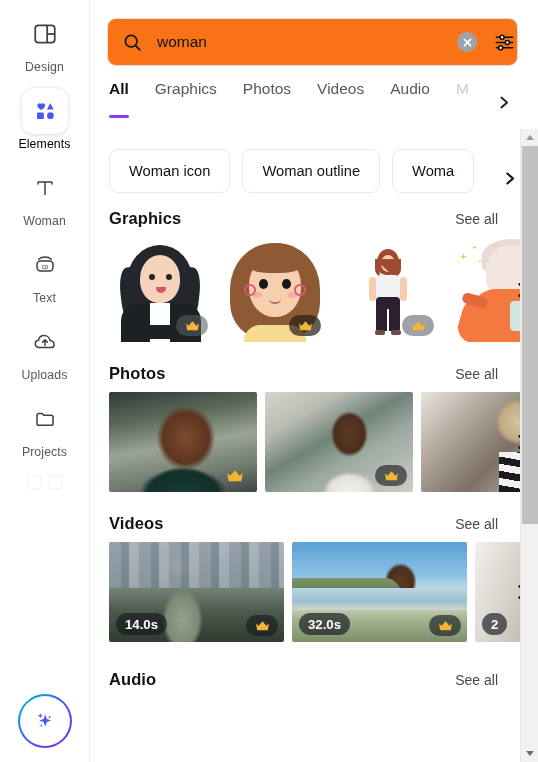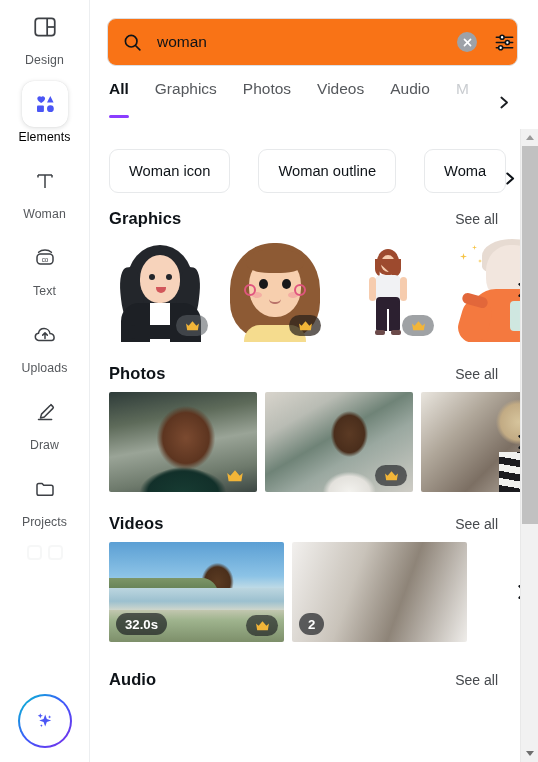--- a/index.html
+++ b/index.html
@@ -17,21 +17,21 @@
   }
 
   
   .sidebar {
     width: 90px; height: 762px;
     background: #ffffff;
     border-right: 1px solid #eceef0;
     display: flex;
     flex-direction: column;
     align-items: center;
-    padding-top: 4px;
+    padding-top: 11px;
     flex: 0 0 90px;
     position: relative;
   }
   .nav-item {
     width: 74px;
     display: flex;
     flex-direction: column;
     align-items: center;
     margin-bottom: 14px;
     cursor: pointer;
@@ -158,21 +158,21 @@
   .content {
     position: absolute;
     left: 0; right: 18px;
     top: 133px; bottom: 0;
     overflow: hidden;
   }
 
   
   .chips {
     display: flex;
-    gap: 28px;
+    gap: 12px;
     padding: 16px 8px 0 19px;
     height: 62px;
     overflow: hidden;
   }
   .chip {
     height: 44px;
     border: 1px solid #e7e9eb;
     border-radius: 9px;
     display: flex; align-items: center;
     padding: 0 19px;
@@ -432,29 +432,20 @@
     <div class="nav-item">
       <div class="nav-icon-wrap">
         <svg width="26" height="26" viewBox="0 0 26 26" fill="none" stroke="#3d4045" stroke-width="1.5">
           <path d="M6.6 18.4c-2 0-3.3-1.7-3.3-3.6 0-1.9 1.4-3.4 3.2-3.6.5-2.8 2.9-4.7 5.6-4.7 3 0 5.5 2.2 5.9 5 2.3.2 4.1 2 4.1 4.2 0 1.6-1.1 2.7-2.5 2.7z"></path>
           <path d="M13 16.4v-5.2M10.7 13.1L13 10.8l2.3 2.3" stroke-linecap="round" stroke-linejoin="round"></path>
         </svg>
       </div>
       <div class="nav-label">Uploads</div>
     </div>
 
-    <div class="nav-item">
-      <div class="nav-icon-wrap">
-        <svg width="26" height="26" viewBox="0 0 26 26" fill="none" stroke="#3d4045" stroke-width="1.5" stroke-linejoin="round">
-          <path d="M18.9 5.6l2 2c.5.5.5 1.3 0 1.8l-8.6 8.6-3.8.9 1-3.8 8.6-8.6c.5-.5 1.3-.5 1.8 0z"></path>
-          <line x1="6.5" y1="20.4" x2="19.6" y2="20.4" stroke-linecap="round"></line>
-        </svg>
-      </div>
-      <div class="nav-label">Draw</div>
-    </div>
 
     <div class="nav-item">
       <div class="nav-icon-wrap">
         <svg width="26" height="26" viewBox="0 0 26 26" fill="none" stroke="#3d4045" stroke-width="1.5" stroke-linejoin="round">
           <path d="M5 9.2c0-1 .8-1.8 1.8-1.8h3.3l1.6 1.9h7.5c1 0 1.8.8 1.8 1.8v6.4c0 1-.8 1.8-1.8 1.8H6.8c-1 0-1.8-.8-1.8-1.8z"></path>
         </svg>
       </div>
       <div class="nav-label">Projects</div>
     </div>
 
@@ -651,20 +642,29 @@
           </span>
         </div>
       </div>
 
       <div class="section" style="margin-top:22px;">
         <div class="section-head">
           <div class="section-title">Videos</div>
           <div class="see-all">See all</div>
         </div>
         <div class="row">
+          <div class="tile v-tile vd1">
+            <div class="vd1-bld"></div>
+            <div class="dur">14.0s</div>
+            <div class="crown">
+              <svg width="15" height="12" viewBox="0 0 20 15">
+                  <path d="M1.4 4.1l3.4 3.1L10 1.1l5.2 6.1 3.4-3.1-1.5 9.2H2.9z" fill="#f2b538"></path>
+                </svg>
+            </div>
+          </div>
           <div class="tile v-tile vd2">
             <div class="vd2-land"></div>
             <div class="vd2-sea"></div>
             <div class="dur">32.0s</div>
             <div class="crown">
               <svg width="15" height="12" viewBox="0 0 20 15">
                   <path d="M1.4 4.1l3.4 3.1L10 1.1l5.2 6.1 3.4-3.1-1.5 9.2H2.9z" fill="#f2b538"></path>
                 </svg>
             </div>
           </div>

